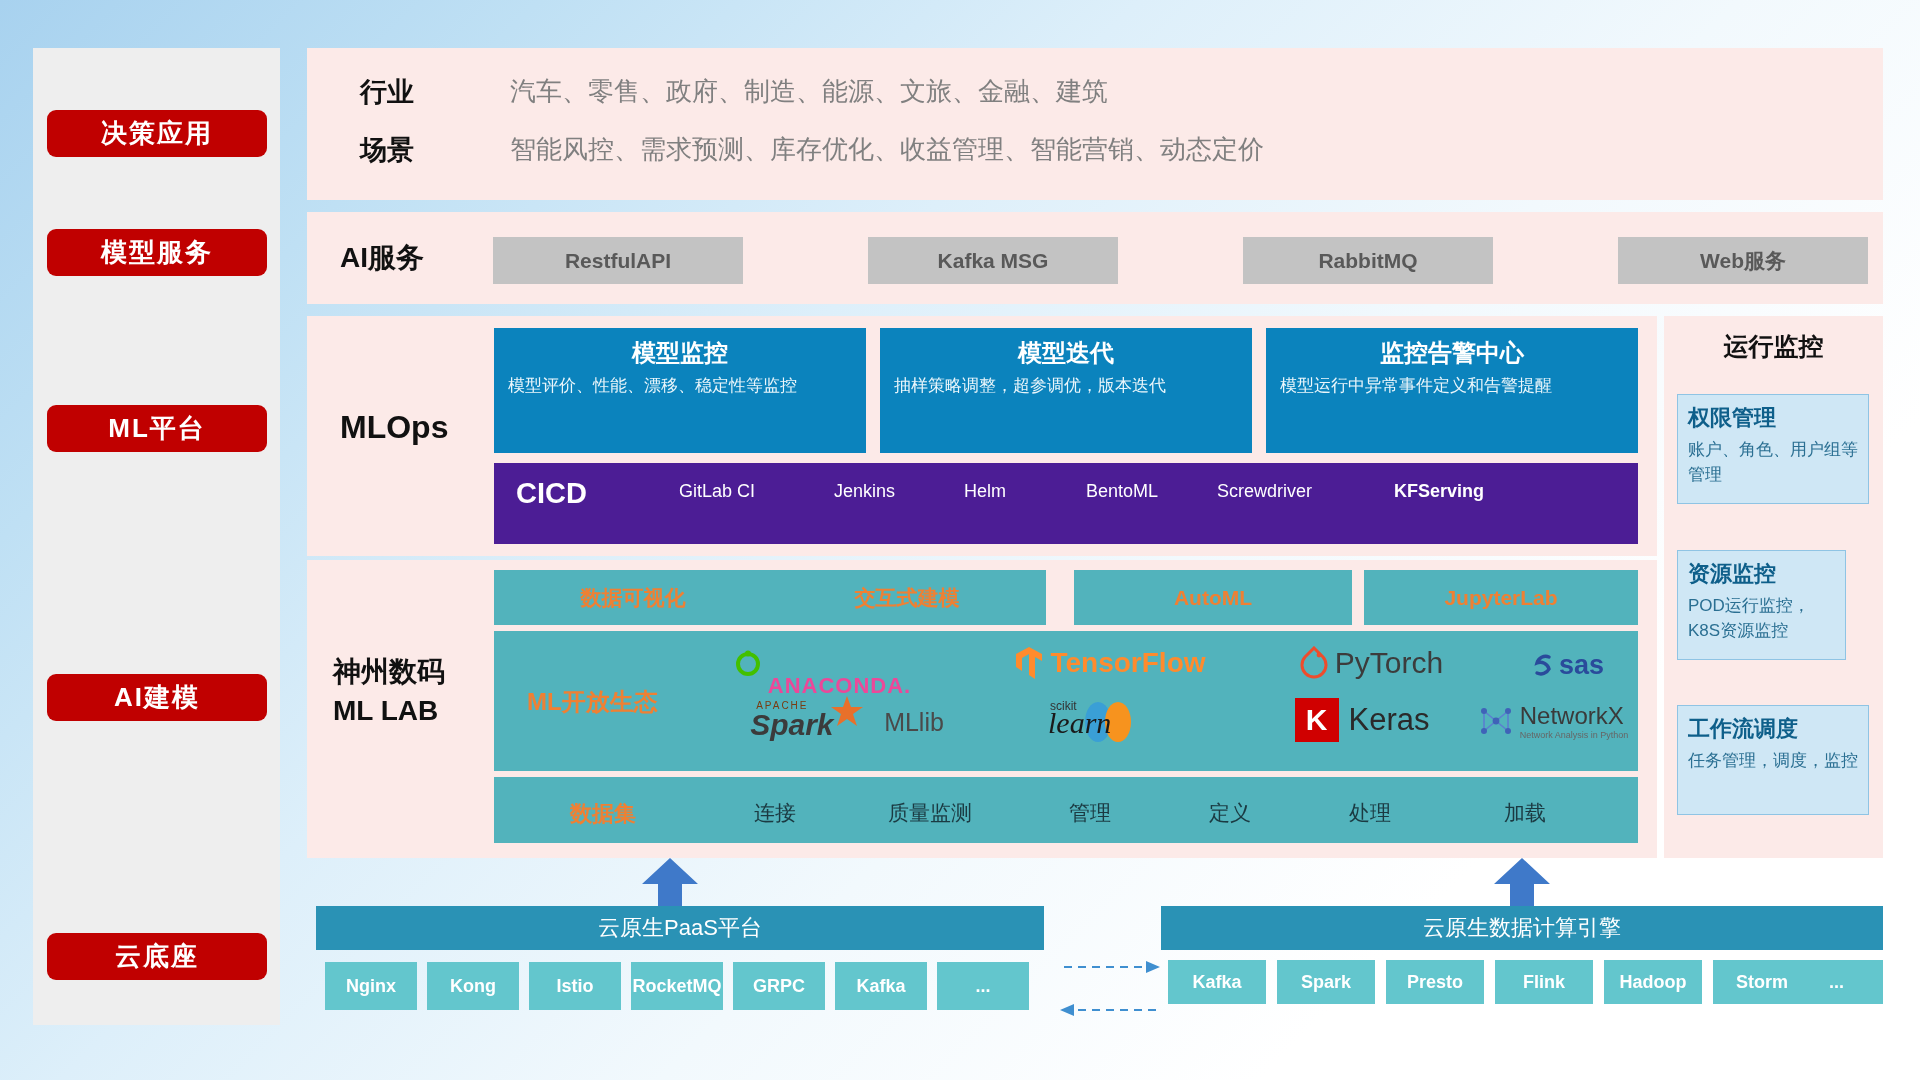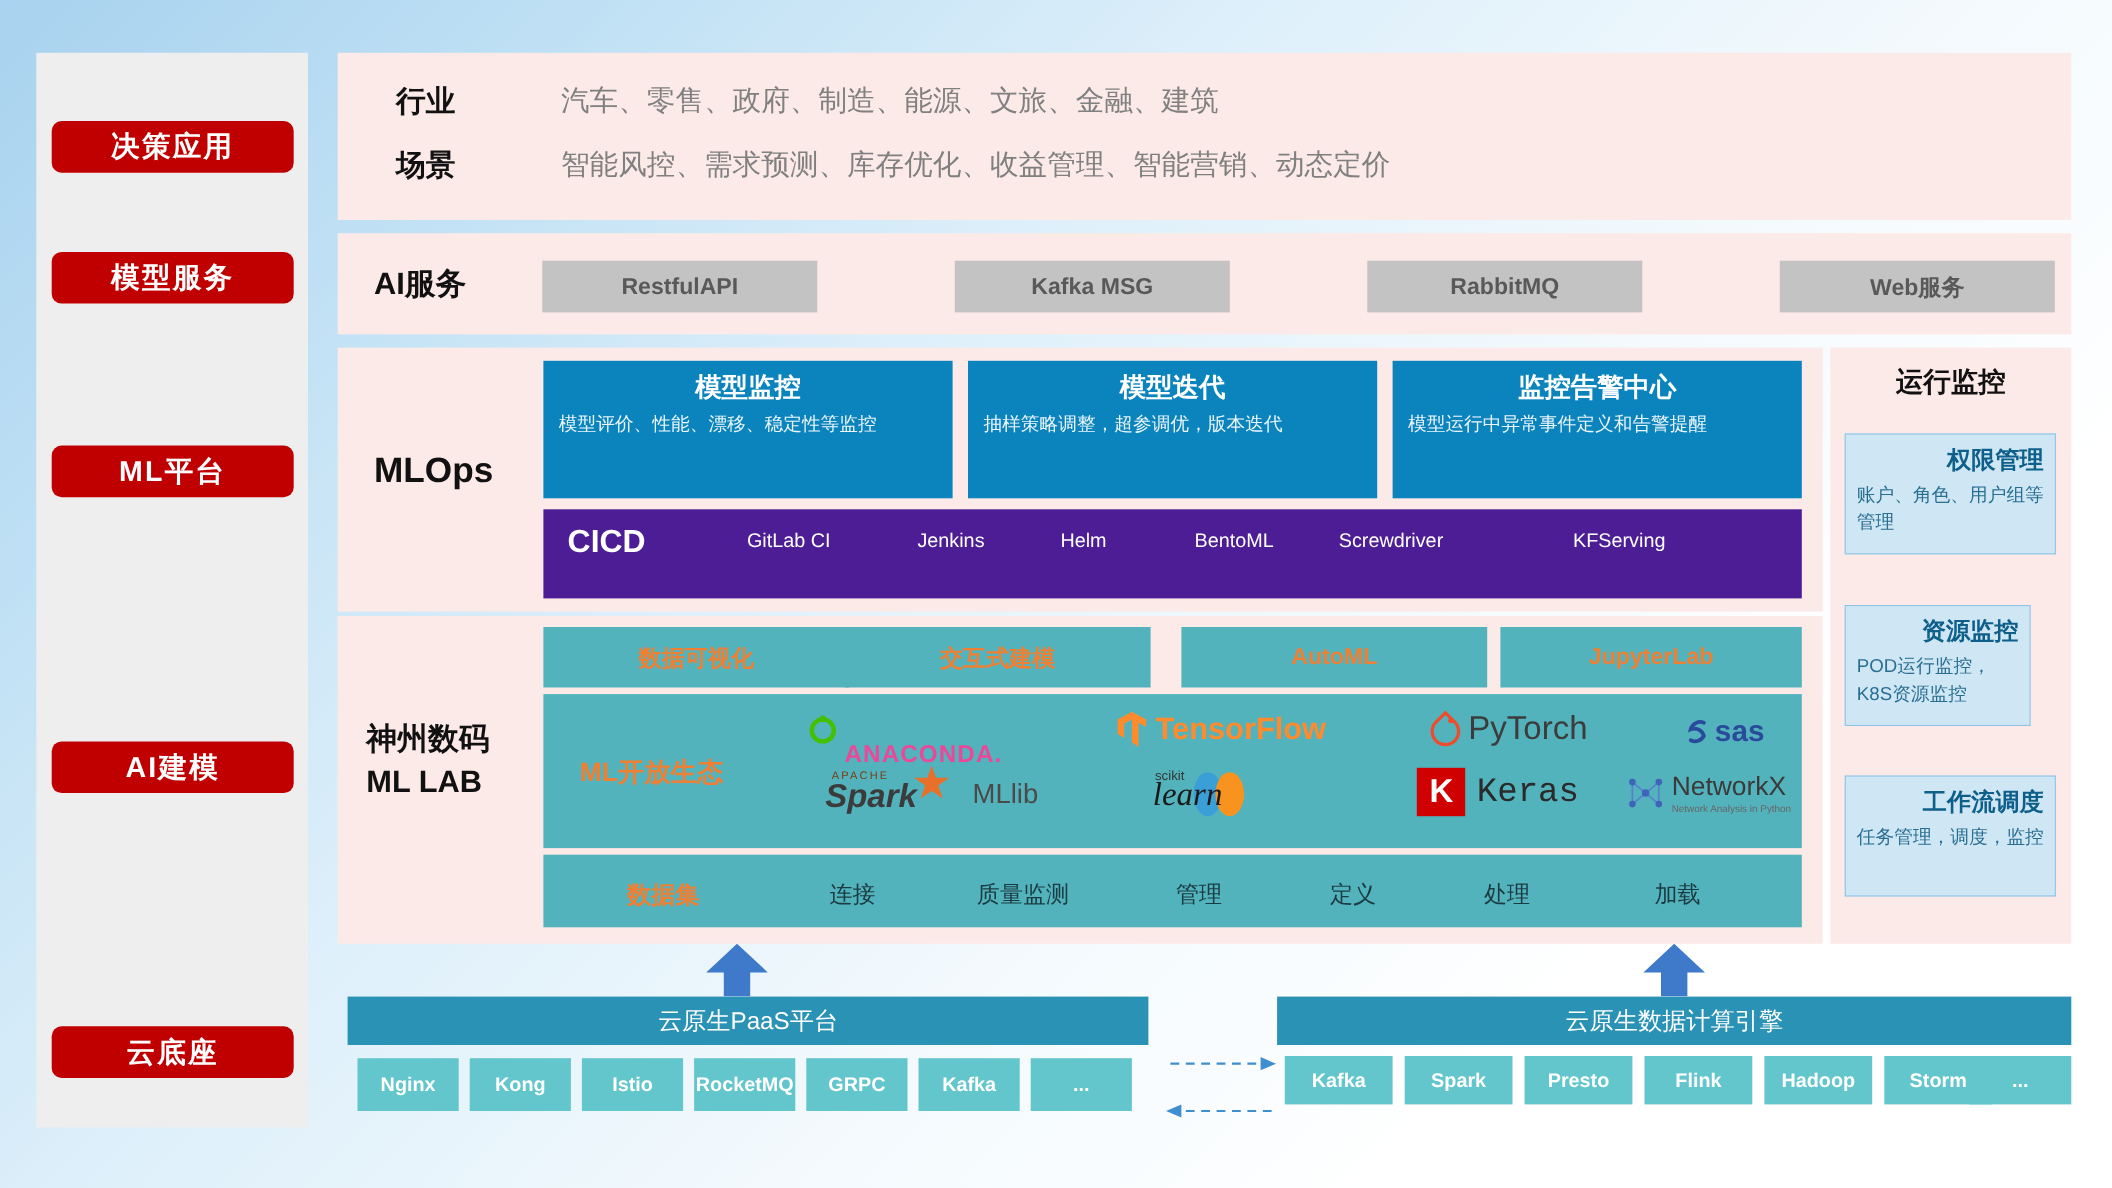--- a/index.html
+++ b/index.html
@@ -81,21 +81,21 @@
 
   
   .mon-title{
     position:absolute;font-size:25px;font-weight:bold;color:#111;
     width:100%;text-align:center;
   }
   .mon-card{
     position:absolute;background:#cfe7f5;border:1px solid #8fc4e4;
     box-sizing:border-box;padding:8px 10px;
   }
-  .mon-card .mt{font-size:22px;font-weight:bold;color:#0e5f8a;text-align:right;}
+  .mon-card .mt{font-size:22px;font-weight:bold;color:#0e5f8a;text-align:left;}
   .mon-card .md{font-size:17px;color:#2a6f92;line-height:1.45;margin-top:5px;}
 
   
   .cloudbar{
     position:absolute;background:#2a92b5;color:#fff;
     font-size:22px;display:flex;align-items:center;justify-content:center;
   }
   .cchip{
     position:absolute;background:#63c6cd;color:#fff;
     font-size:18px;font-weight:bold;
@@ -149,21 +149,21 @@
     <div class="d">模型运行中异常事件定义和告警提醒</div>
   </div>
 
   <div class="cicd" style="left:494px;top:463px;width:1144px;height:81px;">
     <div class="hd">CICD</div>
     <div class="it" style="left:185px;">GitLab CI</div>
     <div class="it" style="left:340px;">Jenkins</div>
     <div class="it" style="left:470px;">Helm</div>
     <div class="it" style="left:592px;">BentoML</div>
     <div class="it" style="left:723px;">Screwdriver</div>
-    <div class="it" style="left:936px;">KFServing</div>
+    <div class="it" style="left:900px;font-weight:bold;">KFServing</div>
   </div>
 
   <div class="band" style="left:307px;top:560px;width:1350px;height:298px;"></div>
   <div style="position:absolute;left:333px;top:652px;font-size:28px;font-weight:bold;color:#111;line-height:1.4;">
     <div>神州数码</div>
     <div>ML LAB</div>
   </div>
 
   <div class="tealtab" style="left:494px;top:570px;width:278px;height:55px;">数据可视化</div>
   <div class="tealtab" style="left:768px;top:570px;width:278px;height:55px;">交互式建模</div>
@@ -221,21 +221,21 @@
         <ellipse cx="38" cy="24" rx="13" ry="20" fill="#f7931e"></ellipse>
       </svg>
     <div style="position:absolute;left:42px;top:2px;">
       <span style="font-size:12px;color:#333;">scikit</span>
     </div>
     <span style="position:absolute;left:40px;top:12px;font-size:30px;color:#1a1a1a;font-style:italic;font-family:'Liberation Serif',serif;">learn</span>
   </div>
 
   <div class="logoCell" style="left:1262px;top:694px;width:200px;height:52px;">
     <div style="width:44px;height:44px;background:#d00000;color:#fff;display:flex;align-items:center;justify-content:center;font-size:30px;font-weight:bold;">K</div>
-    <span class="lg-txt" style="font-size:31px;color:#2a2a2a;font-weight:normal;margin-left:10px;font-family:Liberation Mono, monospace;">Keras</span>
+    <span class="lg-txt" style="font-size:31px;color:#2a2a2a;font-weight:normal;margin-left:10px;">Keras</span>
   </div>
 
   <div class="logoCell" style="left:1462px;top:694px;width:180px;height:54px;">
     <svg width="40" height="40" viewBox="0 0 40 40" aria-hidden="true">
       <g stroke="#5b7fd0" stroke-width="1.6" fill="none">
           <path d="M8 10 L20 20 L32 10 M8 30 L20 20 L32 30 M8 10 L8 30 M32 10 L32 30"></path>
         </g>
       <g fill="#3f63b8">
           <circle cx="8" cy="10" r="3"></circle>
           <circle cx="32" cy="10" r="3"></circle>

